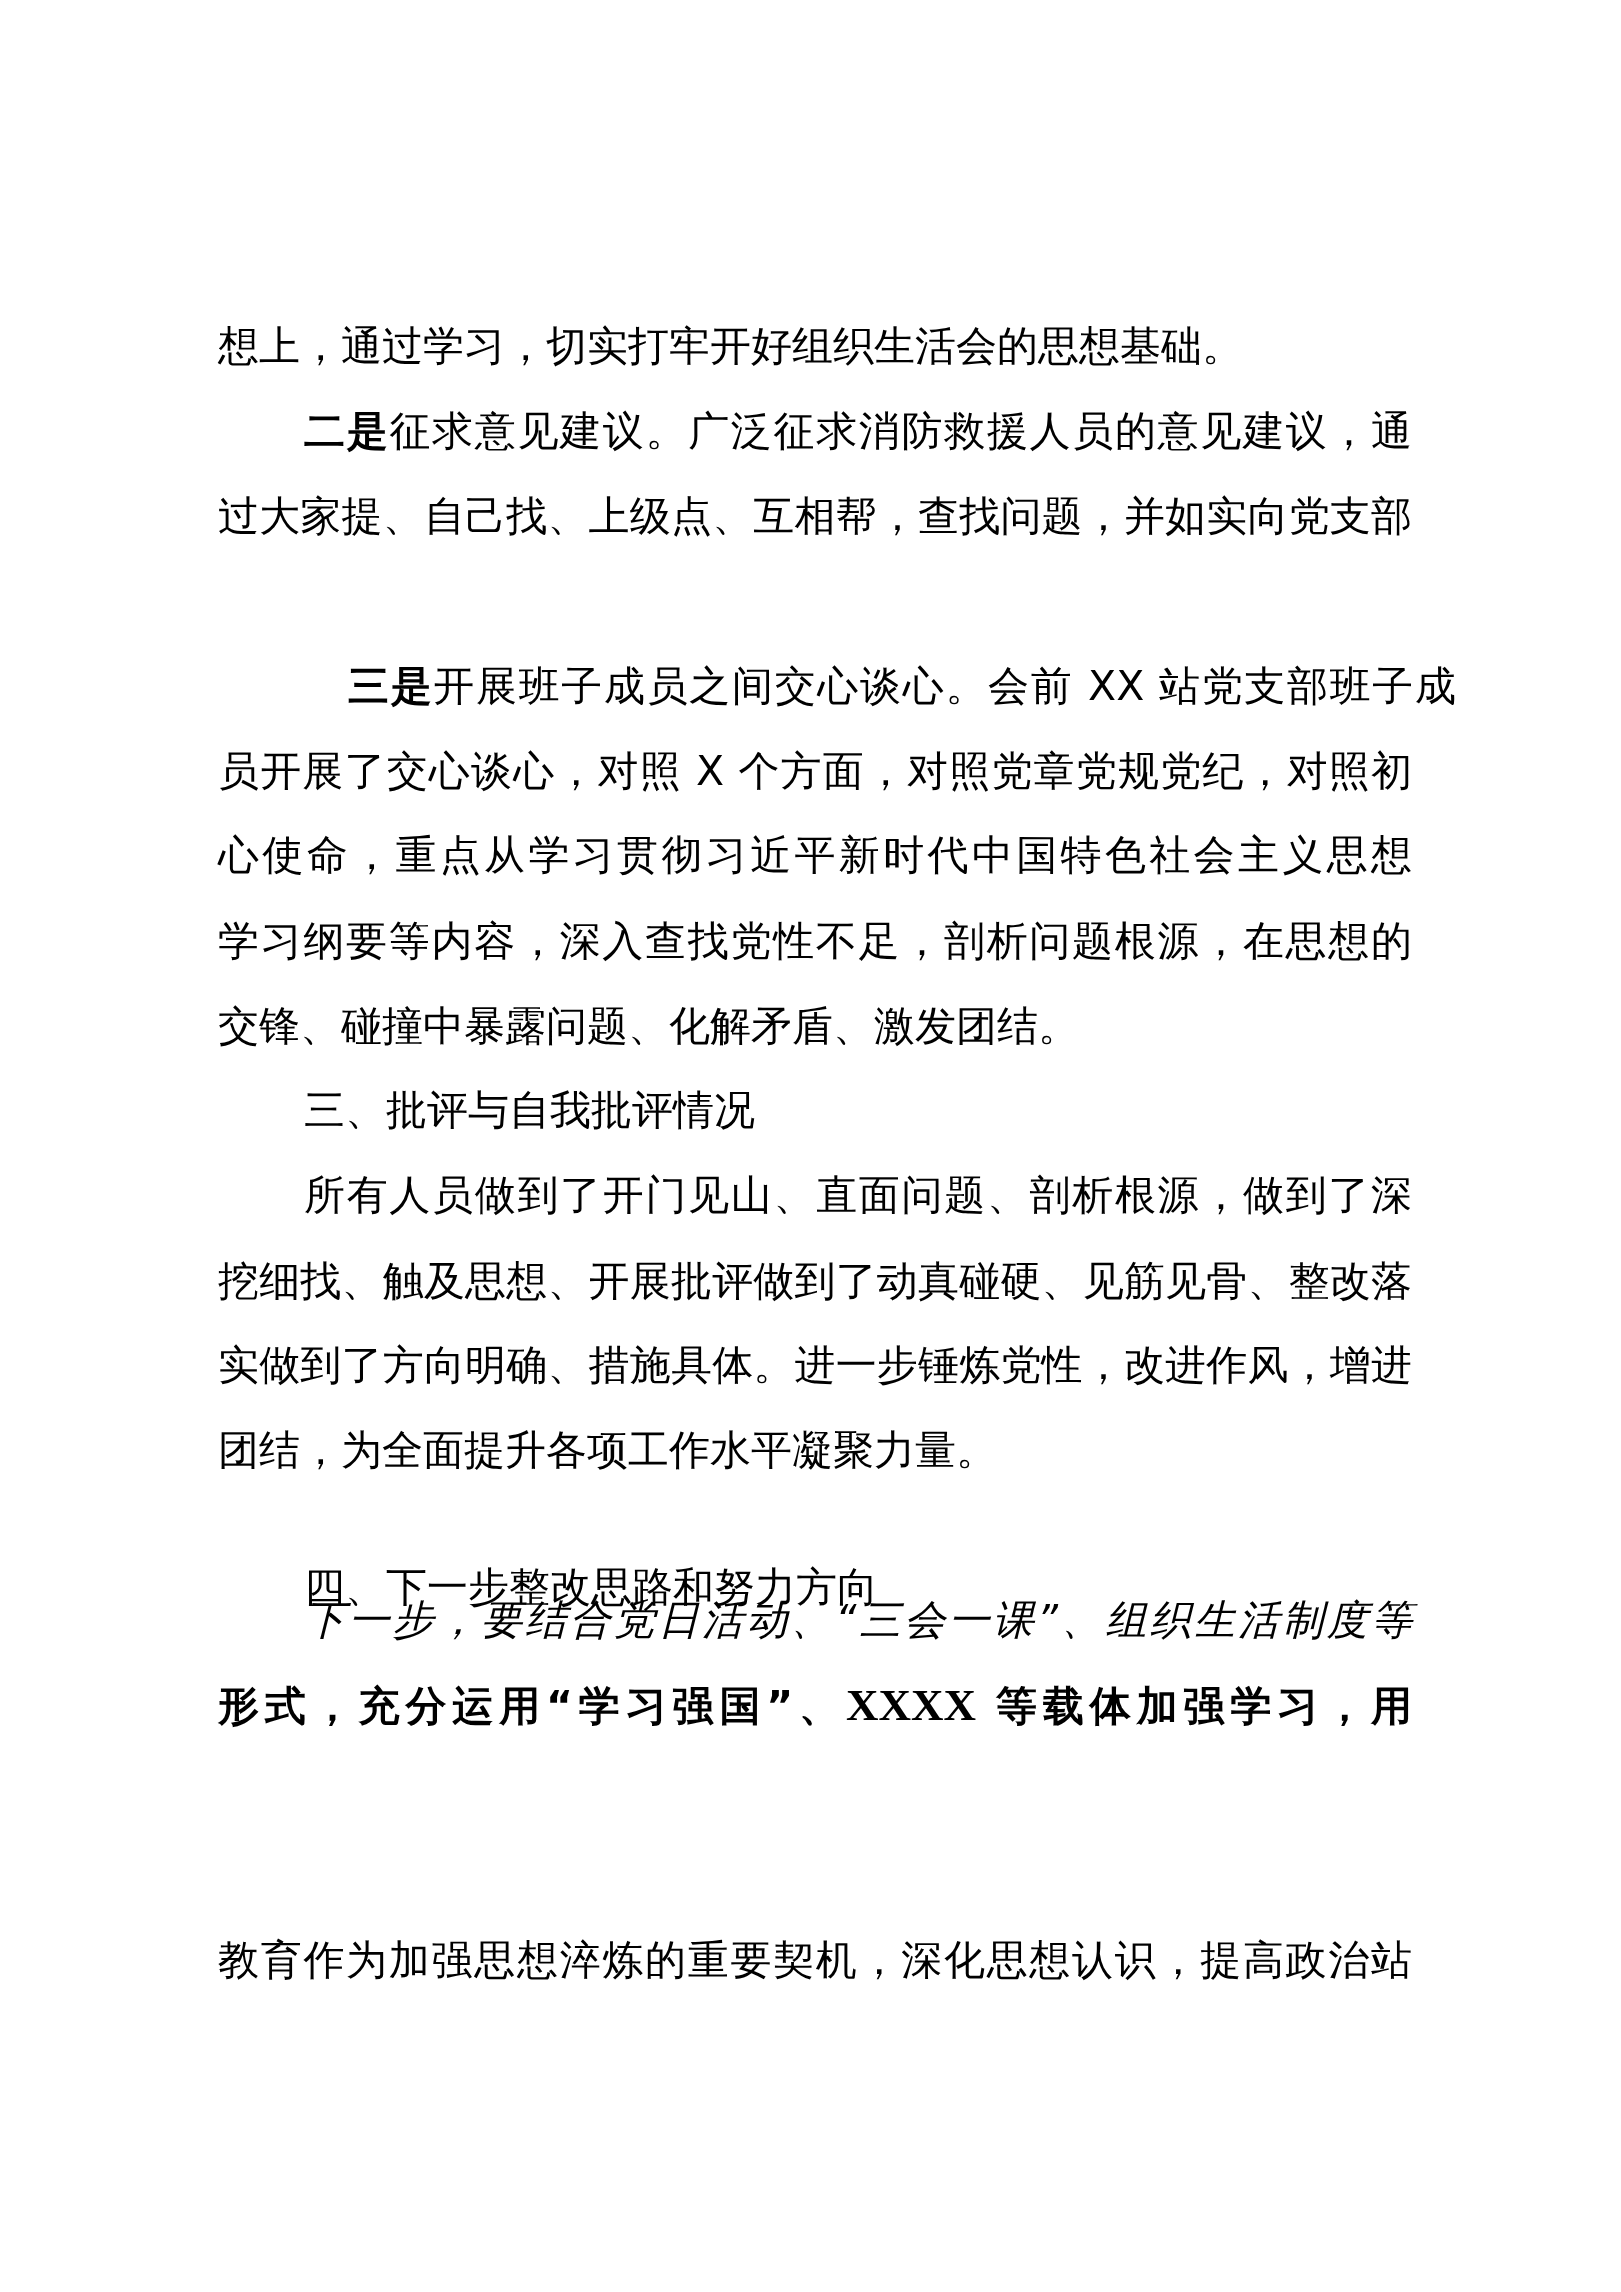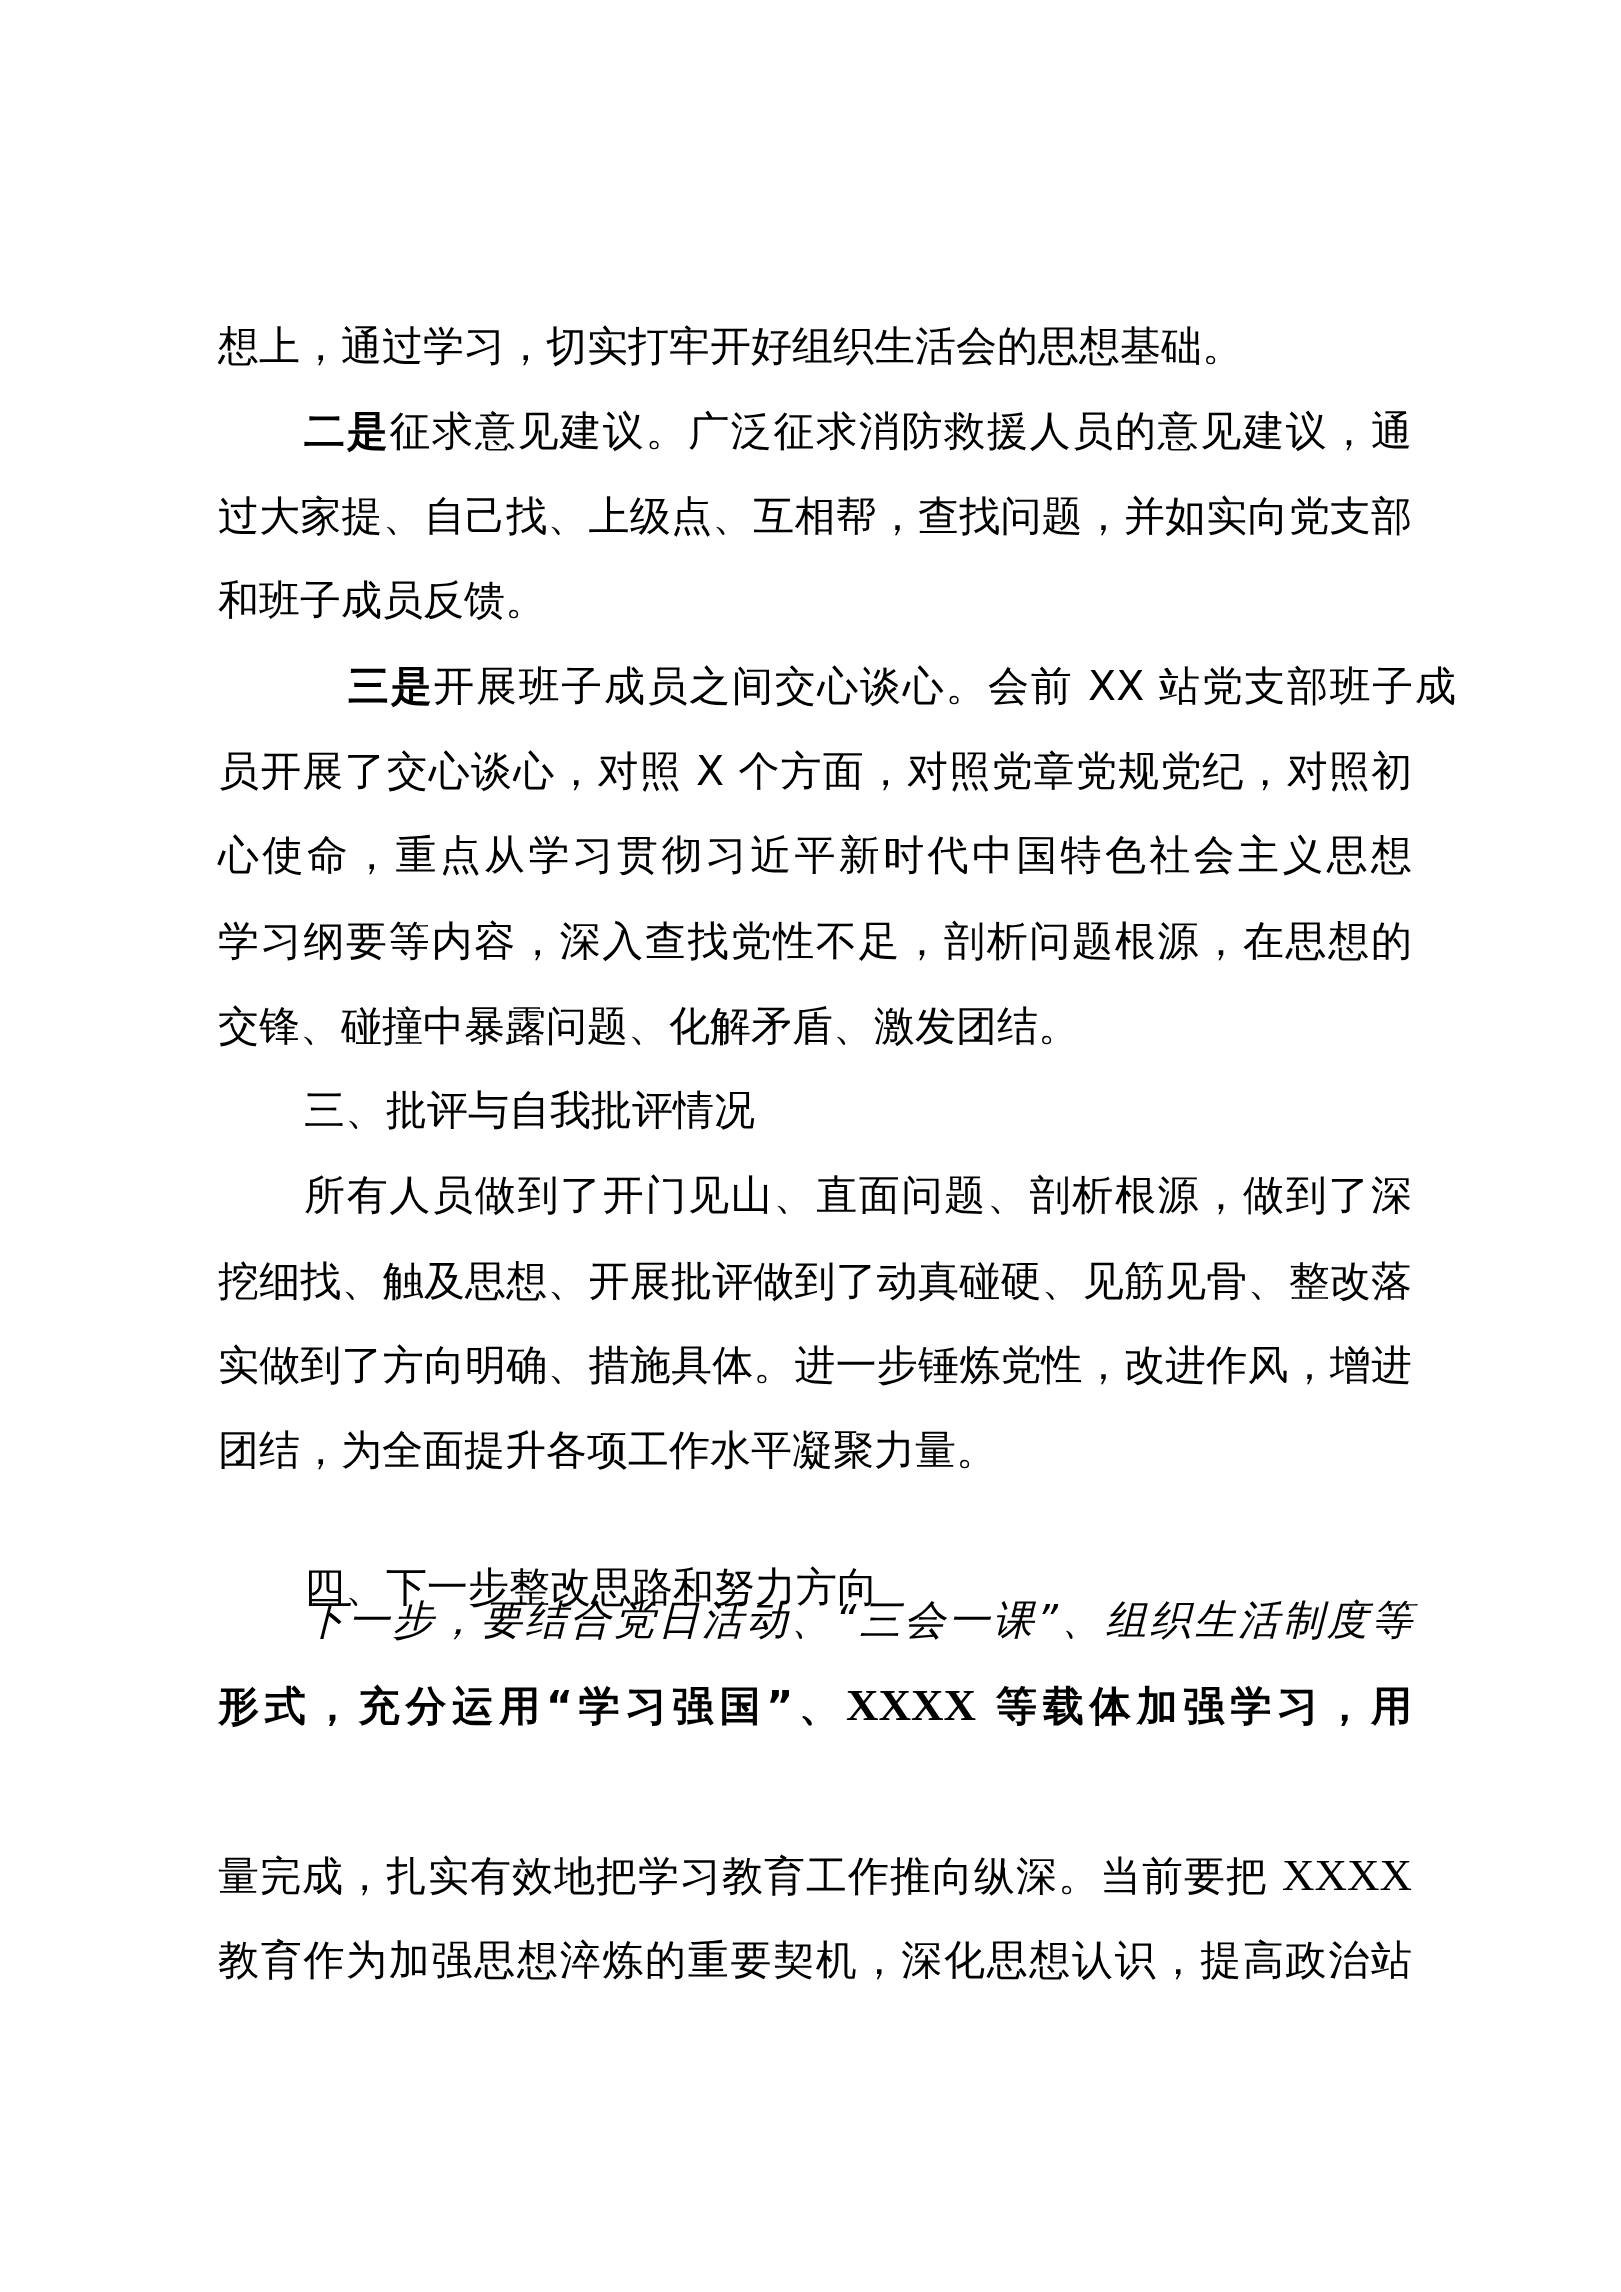--- a/index.html
+++ b/index.html
@@ -30,23 +30,20 @@
 
   <div class="line last" style="top:317px;">
     <span>想上，通过学习，切实打牢开好组织生活会的思想基础。</span>
   </div>
 
   <div class="line indent" style="top:402px;">
     <span class="bold">二是</span><span>征求意见建议。广泛征求消防救援人员的意见建议，通</span>
   </div>
   <div class="line" style="top:487px;">
     <span>过大家提、自己找、上级点、互相帮，查找问题，并如实向党支部</span>
-  </div>
-  <div class="line last" style="top:571px;">
-    <span>和班子成员反馈。</span>
   </div>
 
   <div class="line indent" style="top:657px;margin-left:44px;">
     <span class="bold">三是</span><span>开展班子成员之间交心谈心。会前 XX 站党支部班子成</span>
   </div>
   <div class="line" style="top:742px;">
     <span>员开展了交心谈心，对照 X 个方面，对照党章党规党纪，对照初</span>
   </div>
   <div class="line" style="top:826px;">
     <span>心使命，重点从学习贯彻习近平新时代中国特色社会主义思想</span>
@@ -78,21 +75,18 @@
   <div class="line indent last" style="top:1558px;">
     <span>四、下一步整改思路和努力方向</span>
   </div>
 
   <div class="line indent" style="top:1591px;font-style:italic;">
     <span>下一步，要结合党日活动、“三会一课”、组织生活制度等</span>
   </div>
   <div class="line" style="top:1676px;font-weight:bold;">
     <span>形式，充分运用“学习强国”、</span><span class="serif">XXXX</span><span> 等载体加强学习，用</span>
   </div>
-  <div class="line" style="top:1846px;">
-    <span>量完成，扎实有效地把学习教育工作推向纵深。当前要把 </span><span class="serif">XXXX</span>
-  </div>
   <div class="line" style="top:1931px;">
     <span>教育作为加强思想淬炼的重要契机，深化思想认识，提高政治站</span>
   </div>
 
 </div>
 
 
 </body></html>

